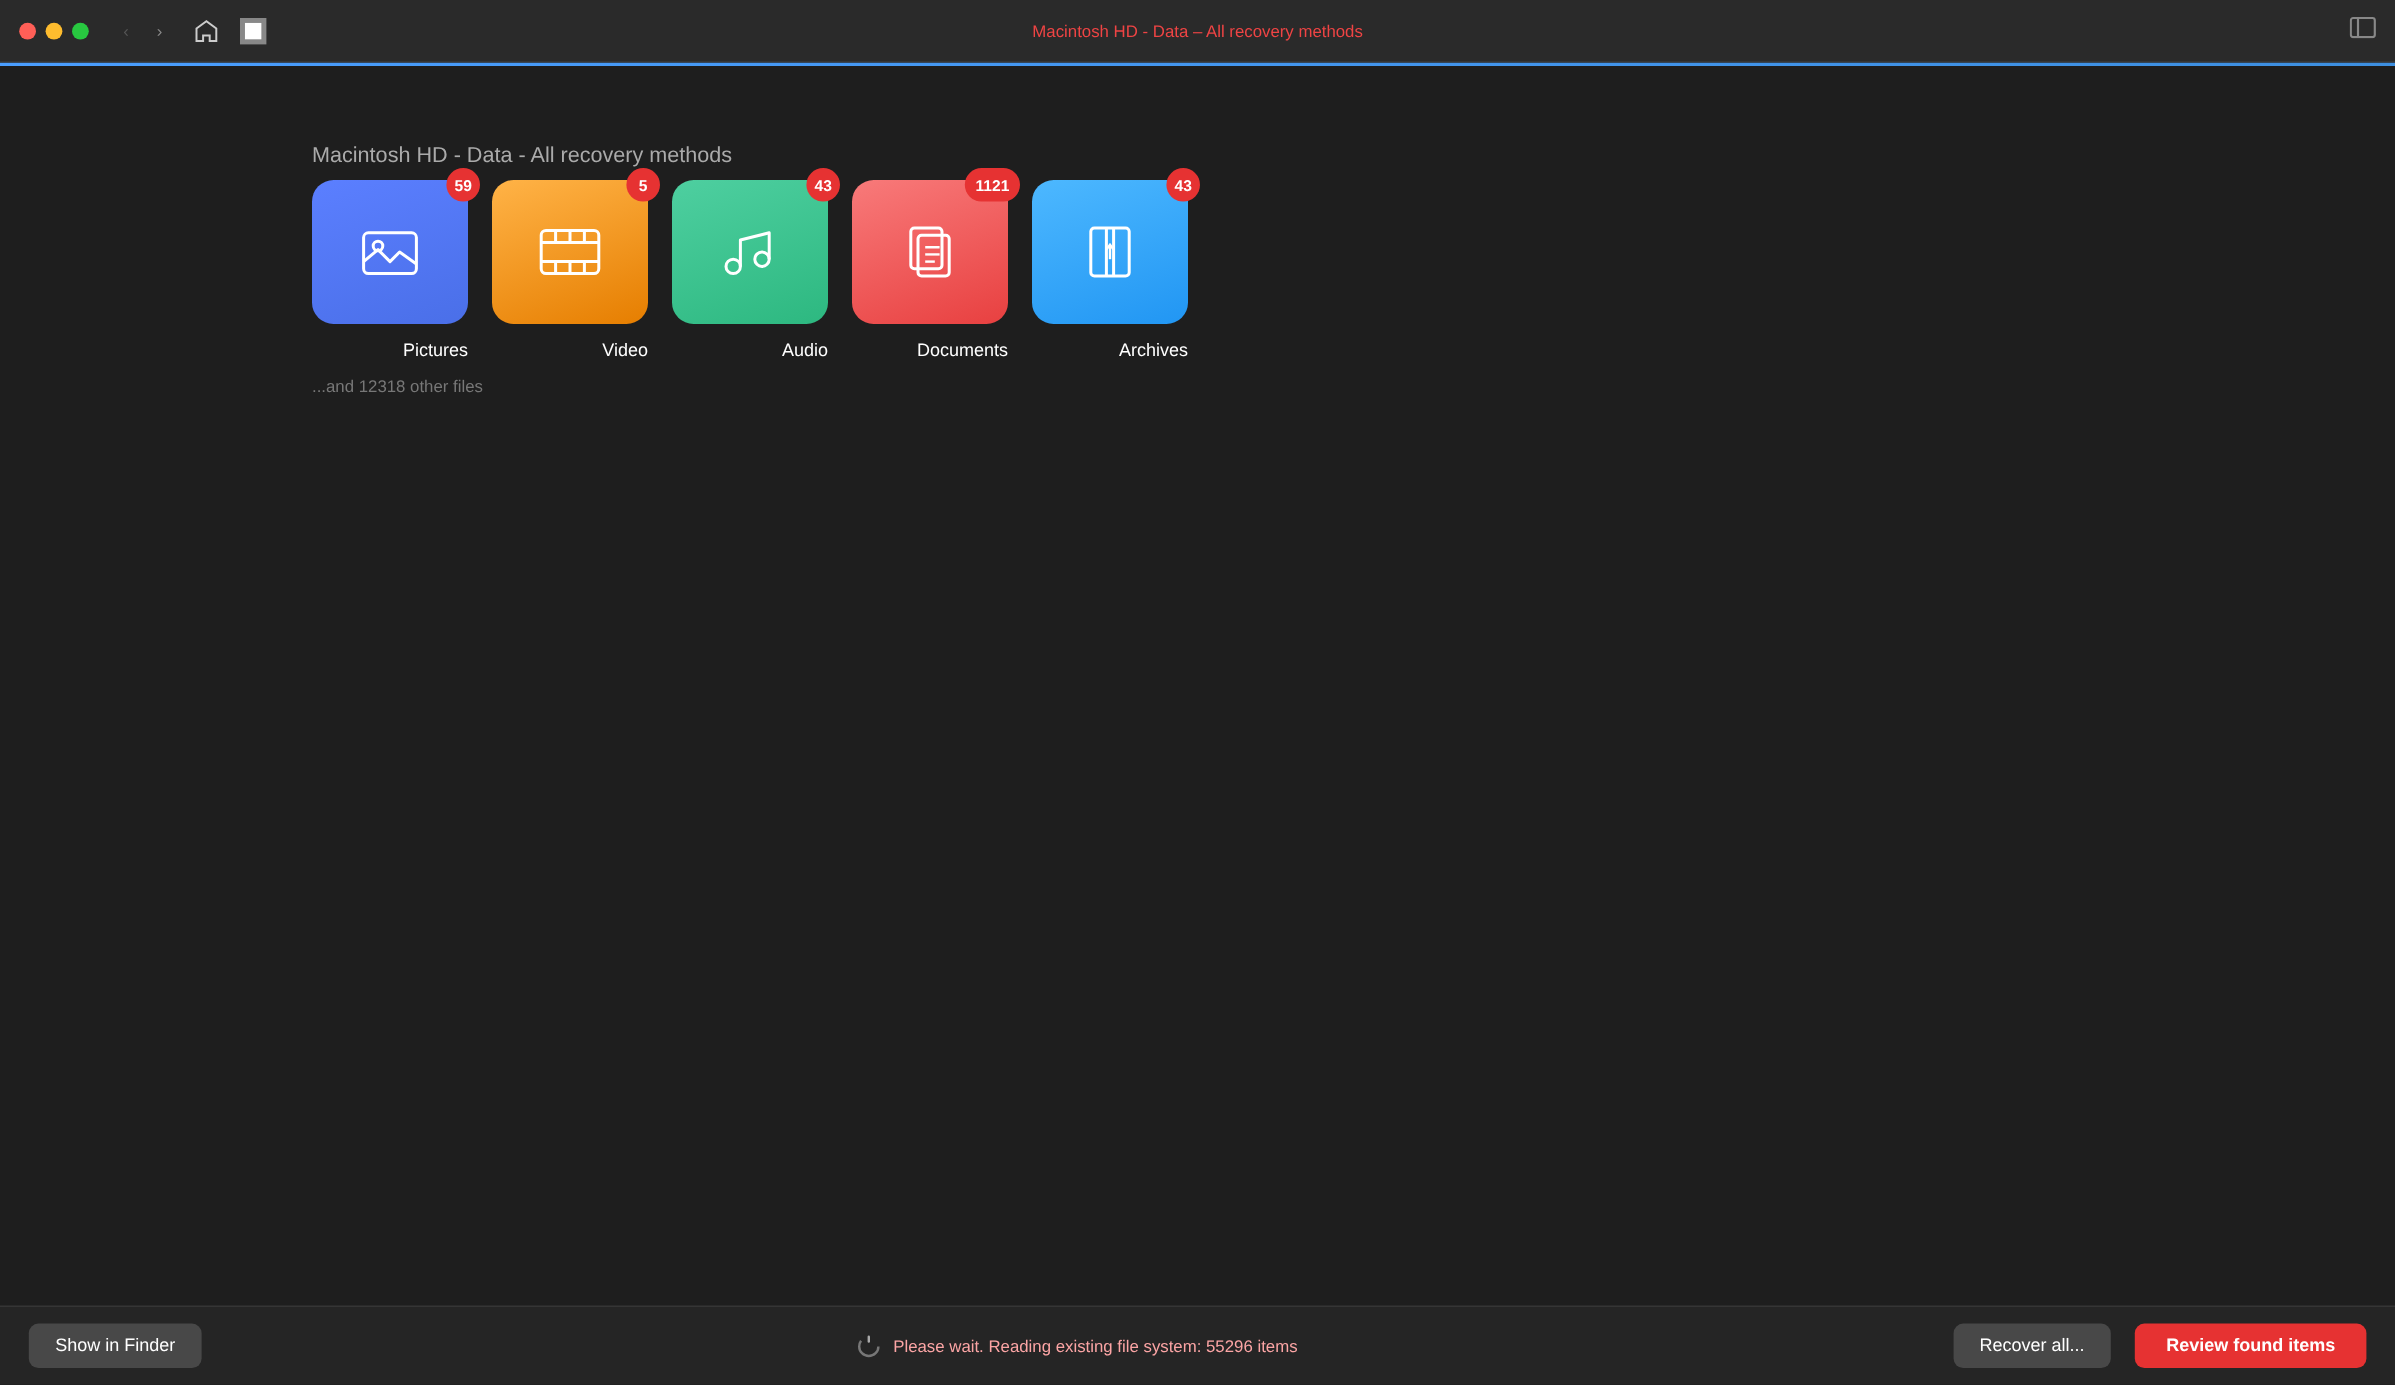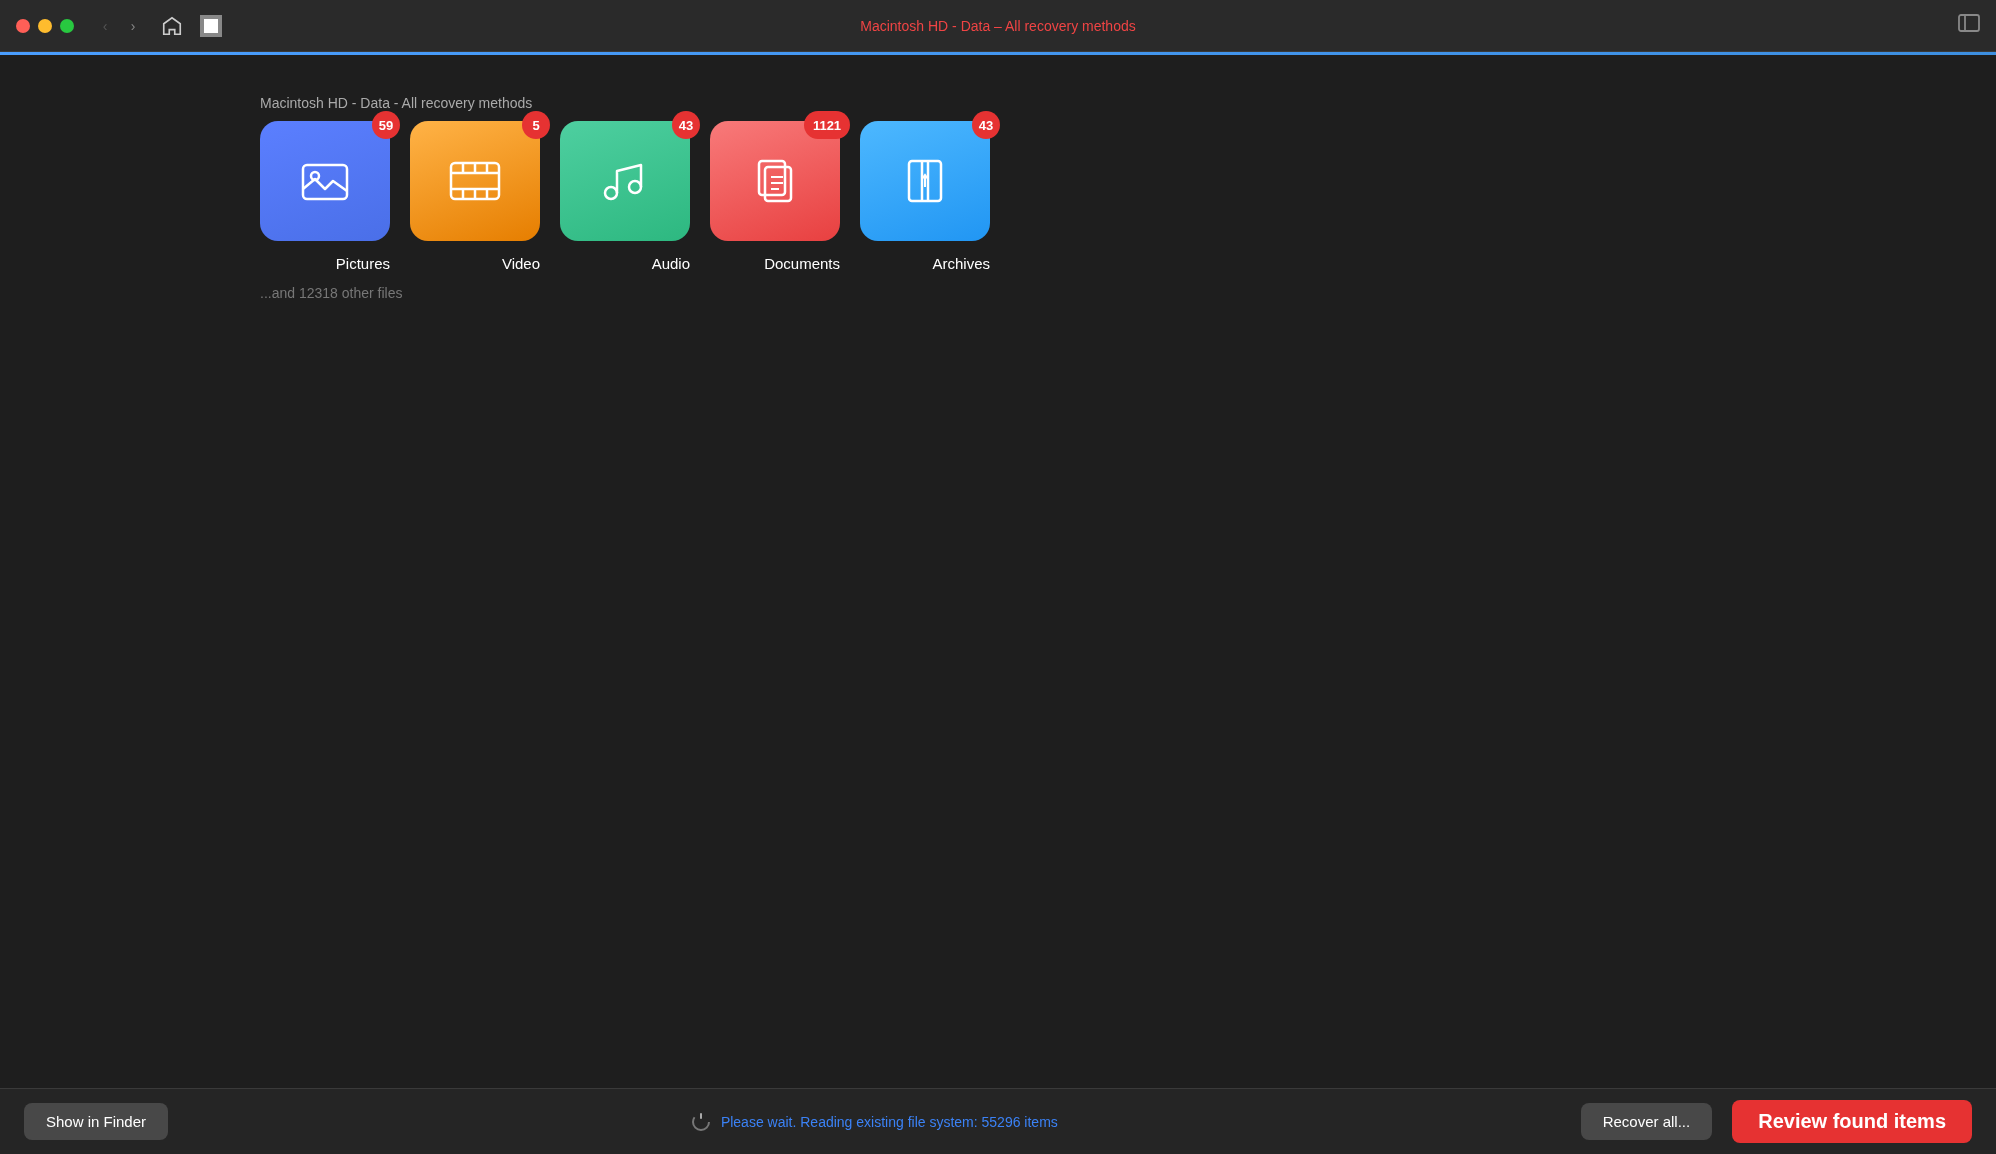--- a/index.html
+++ b/index.html
@@ -101,23 +101,24 @@
     }
 
     
     .main-content {
       padding: 40px 0 0 260px;
       height: calc(1154px - 52px - 3px - 70px);
       overflow: hidden;
     }
 
     .breadcrumb {
-      font-size: 14px;
+      font-size: 18px;
       color: #aaaaaa;
       margin-bottom: 10px;
+      margin-top: 24px;
     }
 
     .page-title {
       font-size: 32px;
       font-weight: 700;
       color: #ffffff;
       margin-bottom: 48px;
     }
 
     
@@ -226,21 +227,21 @@
     }
 
     .spinner-icon {
       width: 20px;
       height: 20px;
       display: inline-block;
     }
 
     .status-text {
       font-size: 14px;
-      color: #3b82f6;
+      color: #fca5a5;
       text-align: center;
     }
 
     .btn-recover-all {
       background: #484848;
       color: #ffffff;
       border: none;
       border-radius: 8px;
       padding: 10px 22px;
       font-size: 15px;
@@ -248,21 +249,21 @@
       white-space: nowrap;
       margin-left: auto;
     }
 
     .btn-review {
       background: #e63232;
       color: #ffffff;
       border: none;
       border-radius: 8px;
       padding: 10px 26px;
-      font-size: 20px;
+      font-size: 15px;
       font-weight: 600;
       cursor: pointer;
       white-space: nowrap;
     }
 
     
     .icon-svg {
       width: 60px;
       height: 60px;
     }

